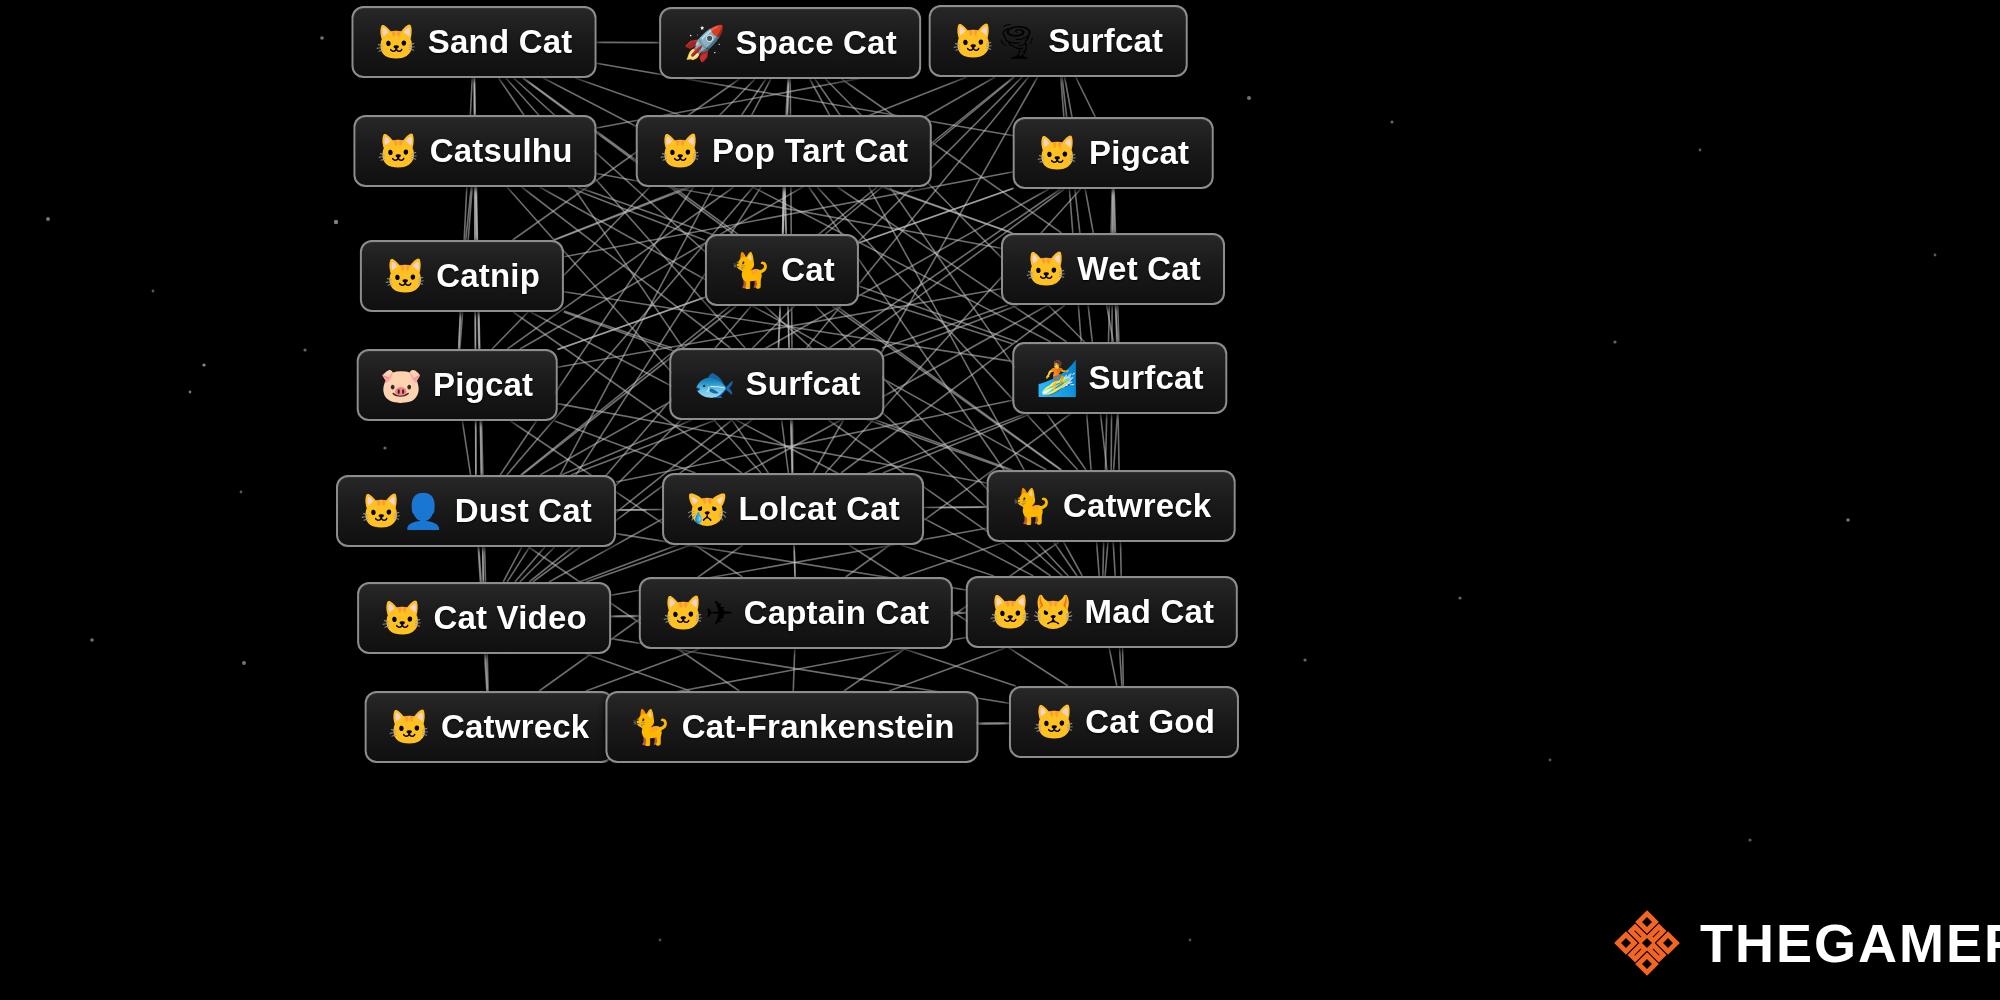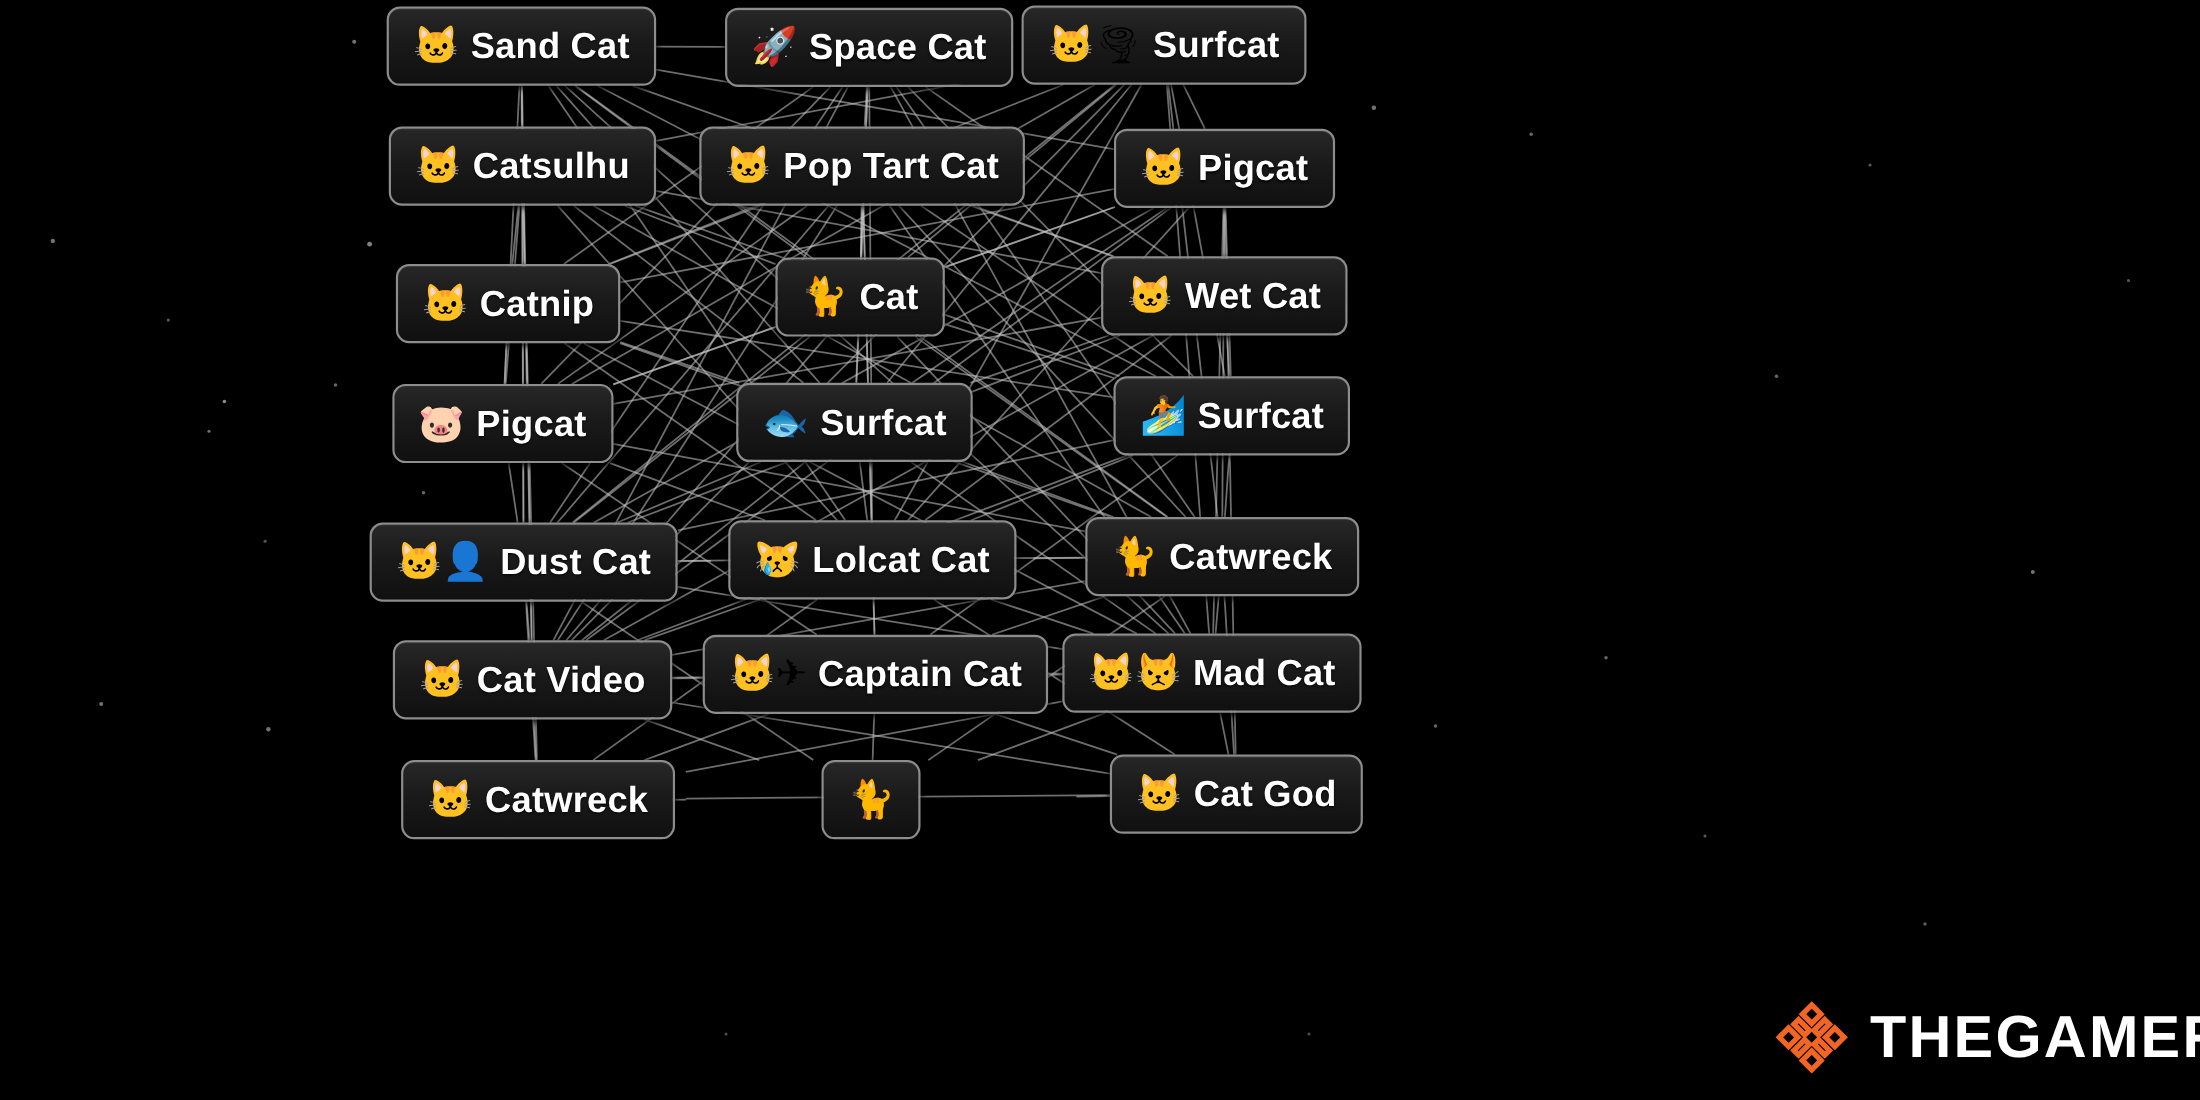--- a/index.html
+++ b/index.html
@@ -315,20 +315,21 @@
       <div class="node" style="left: 1102px; top: 612px;">
         <span class="emoji">🐱😾</span>
         <span class="label">Mad Cat</span>
       </div>
       <div class="node" style="left: 489px; top: 727px;">
         <span class="emoji">🐱</span>
         <span class="label">Catwreck</span>
       </div>
       <div class="node" style="left: 792px; top: 727px;">
         <span class="emoji">🐈</span>
+        <span class="label">Cat-Frankenstein</span>
       </div>
       <div class="node" style="left: 1124px; top: 722px;">
         <span class="emoji">🐱</span>
         <span class="label">Cat God</span>
       </div>
     </div>
 
   <div id="watermark" style="left:1612px; top:908px;">
     <svg width="70" height="70" viewBox="0 0 100 100">
       <g fill="none" stroke="#F26522" stroke-width="7" stroke-linejoin="miter">

